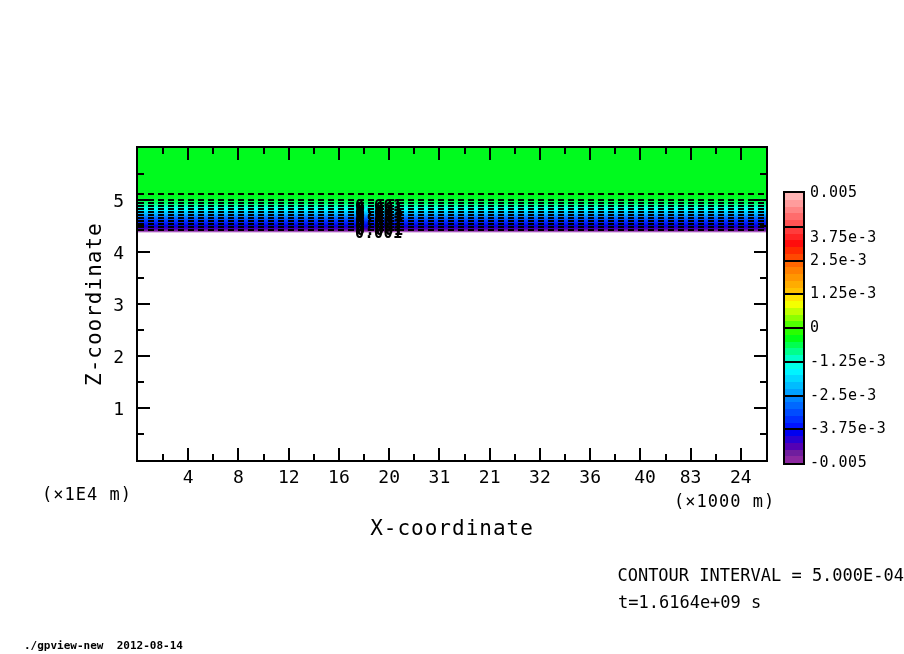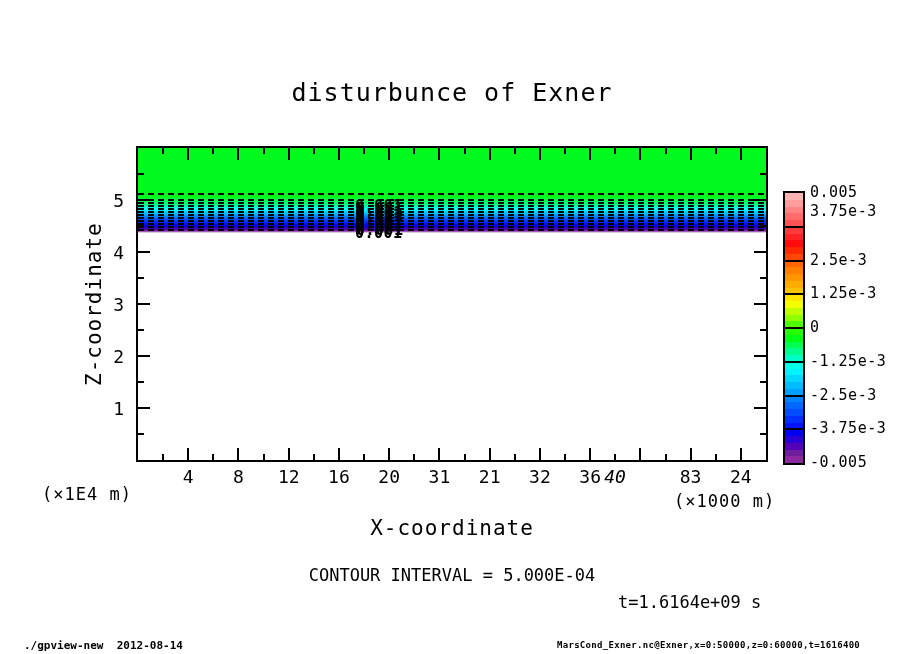--- a/index.html
+++ b/index.html
@@ -15,38 +15,37 @@
   .cline{position:absolute;left:0;width:100%;height:2px;
          background:repeating-linear-gradient(90deg,#000 0 6px,transparent 6px 10px);}
   .tick{position:absolute;background:#000;}
   .xlab{position:absolute;width:36px;text-align:center;font-size:18px;top:466px;}
   .zlab{position:absolute;width:36px;text-align:right;font-size:18px;left:88px;}
   .ztitle{left:74px;top:146px;width:40px;height:316px;display:flex;align-items:center;justify-content:center;
           writing-mode:vertical-rl;transform:rotate(180deg);font-size:21px;letter-spacing:1px;}
   .xtitle{left:0;top:516px;width:904px;text-align:center;font-size:21px;letter-spacing:1px;}
   .unitz{left:42px;top:484px;font-size:17px;letter-spacing:1px;}
   .unitx{left:674px;top:491px;font-size:17px;letter-spacing:1px;}
-  .cintv{left:0;top:565px;width:904px;text-align:center;font-size:17px;}
+  .cintv{left:0;top:565px;width:904px;text-align:right;font-size:17px;}
   .timet{left:618px;top:592px;font-size:17px;}
   .footL{left:24px;top:639px;font-size:11px;font-weight:bold;white-space:pre;}
   .footR{left:557px;top:640px;font-size:9px;font-weight:bold;letter-spacing:.3px;white-space:pre;}
   .cbar{left:783px;top:191px;width:18px;height:270px;border:2px solid #000;}
   .cbar-strips{position:absolute;left:0;top:0;width:100%;height:100%;display:flex;flex-direction:column;}
   .cbar-strips div{flex:1;}
   .cbar-sep{position:absolute;left:0;width:100%;height:2px;background:#000;}
   .cblab{position:absolute;left:810px;font-size:15px;letter-spacing:.5px;height:18px;line-height:18px;text-align:center;}
   .smudge{position:absolute;left:217px;top:49px;width:80px;height:38px;}
   .smudge span{position:absolute;font-size:15px;font-weight:bold;letter-spacing:.5px;}
 </style>
 </head>
 <body>
 
 <div class="canvas">
 
-  <div class="abs title">disturbunce of Exner</div>
 
   <div class="abs plot" id="plot">
     <div id="contour-lines">
         <div class="cline" style="top: 45px;"></div>
         <div class="cline" style="top: 51px;"></div>
         <div class="cline" style="top: 54px;"></div>
         <div class="cline" style="top: 57px;"></div>
         <div class="cline" style="top: 60px;"></div>
         <div class="cline" style="top: 63px;"></div>
         <div class="cline" style="top: 66px;"></div>
@@ -144,21 +143,21 @@
   <div id="x-tick-labels">
       <div class="abs xlab" style="left: 170.24px;">4</div>
       <div class="abs xlab" style="left: 220.48px;">8</div>
       <div class="abs xlab" style="left: 270.72px;">12</div>
       <div class="abs xlab" style="left: 320.96px;">16</div>
       <div class="abs xlab" style="left: 371.2px;">20</div>
       <div class="abs xlab" style="left: 421.44px;">31</div>
       <div class="abs xlab" style="left: 471.68px;">21</div>
       <div class="abs xlab" style="left: 521.92px;">32</div>
       <div class="abs xlab" style="left: 572.16px;">36</div>
-      <div class="abs xlab" style="left: 597px; font-style: italic;">40</div>
+      <div class="abs xlab" style="left: 627px;">40</div>
       <div class="abs xlab" style="left: 672.64px;">83</div>
       <div class="abs xlab" style="left: 722.88px;">24</div>
     </div>
   <div id="z-tick-labels">
       <div class="abs zlab" style="top: 398px;">1</div>
       <div class="abs zlab" style="top: 346px;">2</div>
       <div class="abs zlab" style="top: 294px;">3</div>
       <div class="abs zlab" style="top: 242px;">4</div>
       <div class="abs zlab" style="top: 190px;">5</div>
     </div>
@@ -216,28 +215,27 @@
         <div class="cbar-sep" style="top: 66.5px;"></div>
         <div class="cbar-sep" style="top: 100.25px;"></div>
         <div class="cbar-sep" style="top: 134px;"></div>
         <div class="cbar-sep" style="top: 167.75px;"></div>
         <div class="cbar-sep" style="top: 201.5px;"></div>
         <div class="cbar-sep" style="top: 235.25px;"></div>
       </div>
   </div>
   <div id="cbar-labels">
       <div class="cblab" style="top: 183px;">0.005</div>
-      <div class="cblab" style="top: 202px;">3.75e-3</div>
+      <div class="cblab" style="top: 228px;">3.75e-3</div>
       <div class="cblab" style="top: 250.5px;">2.5e-3</div>
       <div class="cblab" style="top: 284.25px;">1.25e-3</div>
       <div class="cblab" style="top: 318px;">0</div>
       <div class="cblab" style="top: 351.75px;">-1.25e-3</div>
       <div class="cblab" style="top: 385.5px;">-2.5e-3</div>
       <div class="cblab" style="top: 419.25px;">-3.75e-3</div>
       <div class="cblab" style="top: 453px;">-0.005</div>
     </div>
 
   <div class="abs cintv">CONTOUR INTERVAL = 5.000E-04</div>
   <div class="abs timet">t=1.6164e+09 s</div>
 
   <div class="abs footL">./gpview-new  2012-08-14</div>
-  <div class="abs footR">MarsCond_Exner.nc@Exner,x=0:50000,z=0:60000,t=1616400</div>
 </div>
 
 </body></html>

